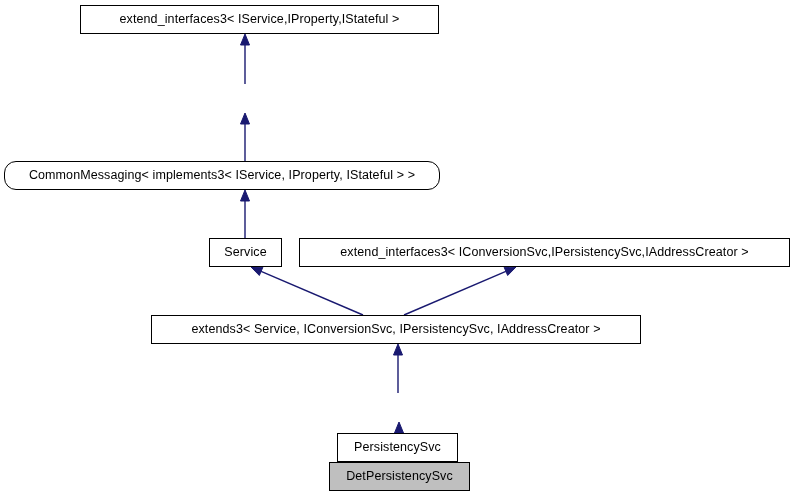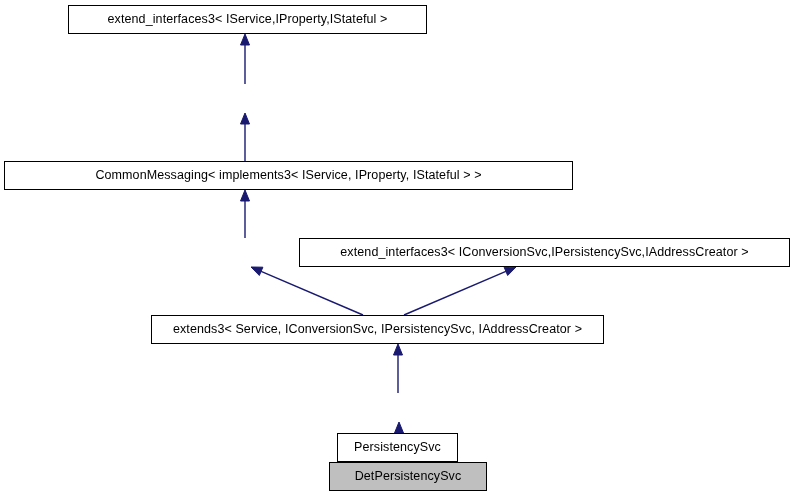--- a/index.html
+++ b/index.html
@@ -73,31 +73,34 @@
       </g>
       <g>
         <line x1="398" y1="393" x2="398" y2="355" stroke="#191970" stroke-width="1.4"></line>
         <polygon points="398,344 402.5,355 393.5,355" fill="#191970" stroke="#191970" stroke-width="1"></polygon>
       </g>
       <g>
         <line x1="399" y1="470" x2="399" y2="433" stroke="#191970" stroke-width="1.4"></line>
         <polygon points="399,422 403.5,433 394.5,433" fill="#191970" stroke="#191970" stroke-width="1"></polygon>
       </g>
     </svg>
-<div class="node" style="left: 68px; top: 5px; width: 359px; height: 29px;">
+<div class="node" style="left: 80px; top: 5px; width: 359px; height: 29px;">
       <span class="node-label">extend_interfaces3&lt; IService,IProperty,IStateful &gt;</span>
     </div>
-    <div class="node" style="left: 4px; top: 161px; width: 569px; height: 29px;">
+    <div class="node" style="left: 4px; top: 161px; width: 436px; height: 29px; border-radius: 12px;">
       <span class="node-label">CommonMessaging&lt; implements3&lt; IService, IProperty, IStateful &gt; &gt;</span>
+    </div>
+    <div class="node" style="left: 209px; top: 238px; width: 73px; height: 29px;">
+      <span class="node-label">Service</span>
     </div>
     <div class="node" style="left: 299px; top: 238px; width: 491px; height: 29px;">
       <span class="node-label">extend_interfaces3&lt; IConversionSvc,IPersistencySvc,IAddressCreator &gt;</span>
     </div>
-    <div class="node" style="left: 151px; top: 315px; width: 453px; height: 29px;">
+    <div class="node" style="left: 151px; top: 315px; width: 490px; height: 29px;">
       <span class="node-label">extends3&lt; Service, IConversionSvc, IPersistencySvc, IAddressCreator &gt;</span>
     </div>
     <div class="node" style="left: 337px; top: 393px; width: 121px; height: 29px; margin-top: 40px;">
       <span class="node-label">PersistencySvc</span>
     </div>
-    <div class="node highlight" style="left: 329px; top: 462px; width: 158px; height: 29px;">
+    <div class="node highlight" style="left: 329px; top: 462px; width: 141px; height: 29px;">
       <span class="node-label">DetPersistencySvc</span>
     </div>
   </div>
 
 </body></html>

